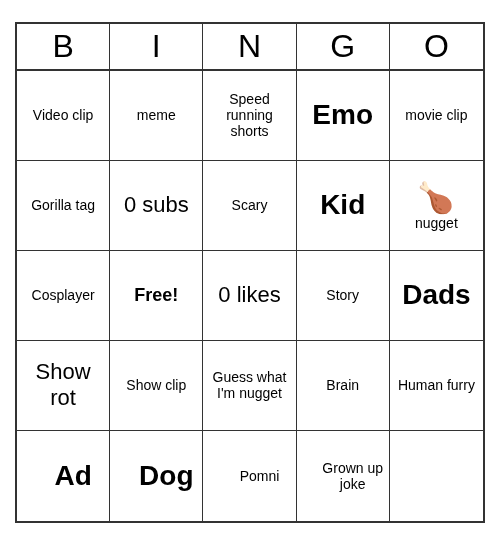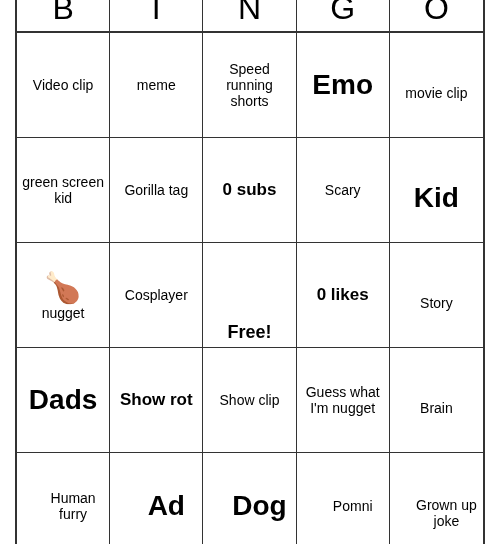--- a/index.html
+++ b/index.html
@@ -43,38 +43,36 @@
       display: flex;
       flex-direction: column;
       align-items: center;
       justify-content: center;
       text-align: center;
       padding: 4px;
       font-size: 14px;
     }
     .bingo-cell:nth-child(5n) {
       border-right: none;
-      margin-top: 15px;
     }
     .bingo-cell:nth-child(n+21) {
       border-bottom: none;
       padding-left: 24px;
     }
     .bingo-cell.free {
       font-size: 18px;
       font-weight: bold;
-      justify-content: flex-end;
     }
     .bingo-cell .large-text {
       font-size: 28px;
       font-weight: bold;
     }
     .bingo-cell .medium-text {
-      font-size: 17px;
-      font-weight: bold;
+      font-size: 22px;
+      font-weight: normal;
     }
     .nugget-icon {
       font-size: 30px;
       display: block;
     }
   </style>
 </head>
 <body>
 
 <div class="bingo-card">
@@ -93,23 +91,20 @@
         <span>meme</span>
       </div>
       <div class="bingo-cell">
         <span>Speed running shorts</span>
       </div>
       <div class="bingo-cell">
         <span class="large-text">Emo</span>
       </div>
       <div class="bingo-cell">
         <span>movie clip</span>
-      </div>
-      <div class="bingo-cell">
-        <span>green screen kid</span>
       </div>
       <div class="bingo-cell">
         <span>Gorilla tag</span>
       </div>
       <div class="bingo-cell">
         <span class="medium-text">0 subs</span>
       </div>
       <div class="bingo-cell">
         <span>Scary</span>
       </div>

